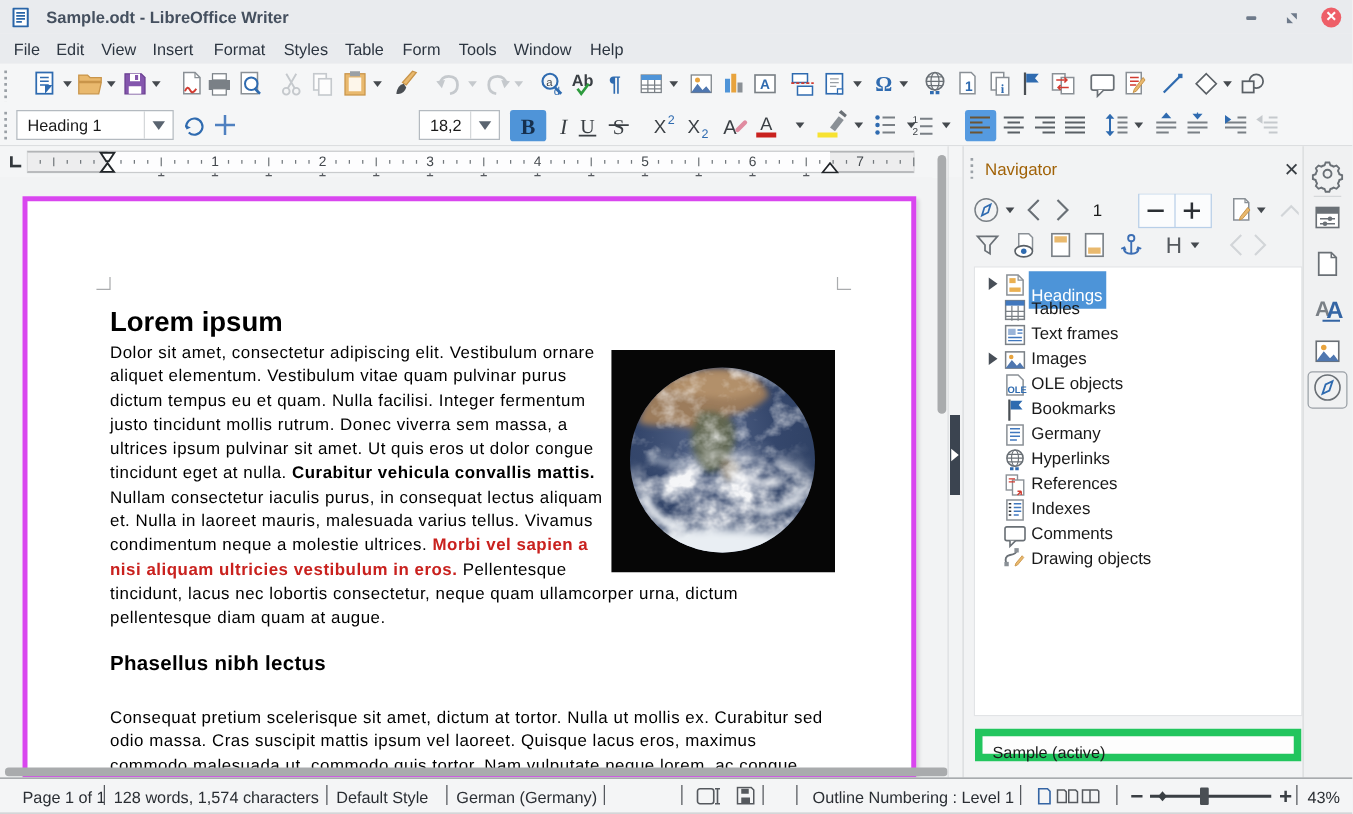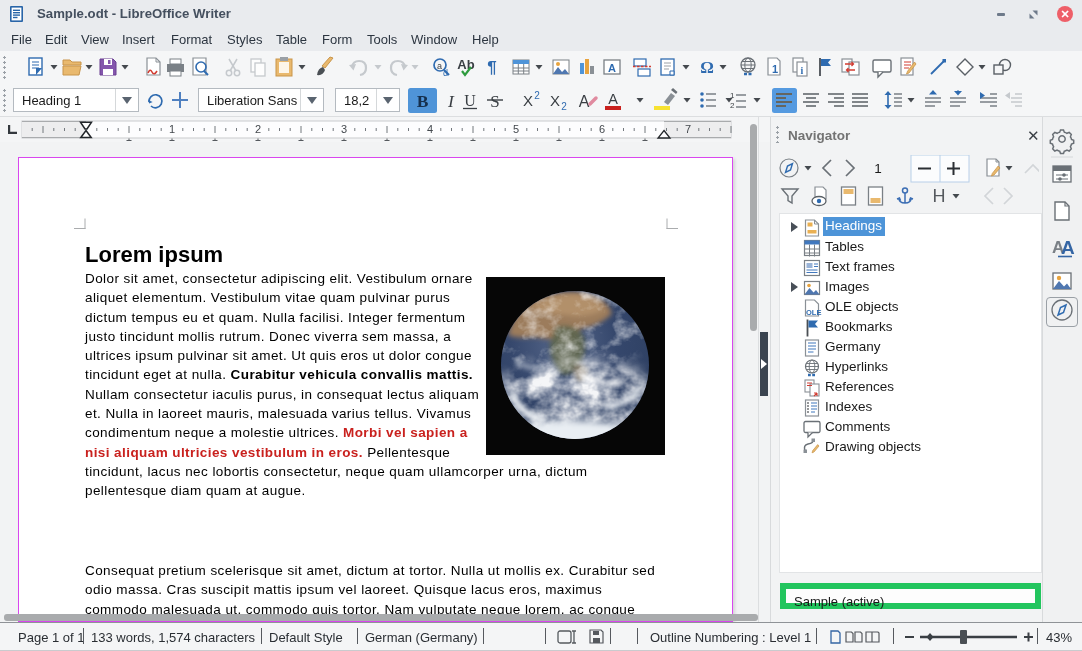--- a/index.html
+++ b/index.html
@@ -22,42 +22,42 @@
   background-image:radial-gradient(circle, #9aa0a6 1px, transparent 1.2px);
   background-size:5px 5px; }
 .combo { background:#fff; border:1px solid #b4bac0; height:24px; top:4px; font-size:13px; color:#1a1a1a;text-align:right; }
 .combo .arr { position:absolute; right:0; top:0; width:23px; height:22px; border-left:1px solid #d5d8da; }
 .combo .arr:after { content:""; position:absolute; left:6px; top:8px; border:5px solid transparent; border-top:7px solid #5a6470; }
 .combo .txt { position:absolute; left:8px; top:4px; }
 
 #rulerrow { left:0; top:117px; width:770px; height:25px; background:#f4f5f6; }
 
 #docarea { left:0; top:142px; width:770px; height:480px; background:#f2f3f4; overflow:hidden; }
-#page { position:absolute; left:18px; top:15px; width:715px; height:465px; background:#fff; border:1px solid #d946ef; box-shadow:2px 2px 3px rgba(0,0,0,0.12);padding-left:36px; }
+#page { position:absolute; left:18px; top:15px; width:715px; height:465px; background:#fff; border:4px solid #d946ef; box-shadow:2px 2px 3px rgba(0,0,0,0.12);padding-left:36px; }
 
 .cmark { position:absolute; width:12px; height:12px; }
 #doc-h1 { position:absolute; left:66px; top:85px; font-size:22px; font-weight:bold; color:#000; line-height:23px; }
 #doc-p1 { position:absolute; left:66px; top:111px; width:620px; font-size:13.5px; letter-spacing:0.42px; color:#000; line-height:19.3px; }
 #doc-h2 { position:absolute; left:66px; top:361px; font-size:16.4px; letter-spacing:0.25px; font-weight:bold; color:#000; }
 #doc-p2 { position:absolute; left:66px; top:385px; width:600px; font-size:13.5px; letter-spacing:0.42px; color:#000; line-height:19.3px;margin-top:18px; }
 .red { color:#c9211e; font-weight:bold; }
 #earth { position:absolute; left:467px; top:119px; }
 
 #vthumb { left:750px; top:124px; width:7px; height:207px; background:#a9abad; border-radius:3.5px; }
 #sbgrip { left:760px; top:332px; width:8px; height:64px; background:#3b4450; }
 #sbgrip:after { content:""; position:absolute; left:1px; top:27px; border:5px solid transparent; border-left:6px solid #fff; }
 #hthumb { left:4px; top:614px; width:754px; height:6.5px; background:#a9abad; border-radius:3px; }
 
 #navpanel { left:770px; top:117px; width:272px; height:505px; background:#f2f3f4; border-left:1px solid #d8dadc; }
-#nav-title { position:absolute; left:17px; top:11px; font-size:13.5px; font-weight:bold; color:#737373; }
+#nav-title { position:absolute; left:17px; top:11px; font-size:13.5px; font-weight:normal; color:#a16207; }
 #nav-close { position:absolute; left:256px; top:10px; font-size:15px; color:#3a3f45; }
 #navtree { position:absolute; left:8px; top:96px; width:263px; height:360px; background:#fff; border:1px solid #e2e4e6; font-size:13.5px; color:#191919; }
 .titem { position:absolute; left:45px; white-space:nowrap; }
 .texp { position:absolute; left:11px; width:0; height:0; border:5px solid transparent; border-left:7px solid #484f58; }
-.tsel { position:absolute; left:-2px; top:-2px; padding:1px 3px 3px 2px; background:#4d94d8; color:#fff; }
+.tsel { position:absolute; left:-2px; top:-2px; padding:12px 3px 3px 2px; background:#4d94d8; color:#fff; }
 #navfile { position:absolute; left:9px; top:466px; width:261px; height:26px; background:#fdfdfd; border:6px solid #22c55e; font-size:13px; color:#1a1a1a; }
 #navfile span { position:absolute; left:8px; top:5px; }
 
 #sidebar { left:1042px; top:117px; width:40px; height:505px; background:#f0f1f2; border-left:1px solid #d8dadc; }
 #sb-active { position:absolute; left:3px; top:-5px; width:32px; height:30px; border:1px solid #9aa0a6; border-radius:4px; }
 
 #statusbar { left:0; top:622px; width:1082px; height:29px; background:#f4f5f6; border-top:1px solid #8f9397; font-size:13px; color:#2a2e33; }
 #statusbar span.st { position:absolute; top:7px; }
 .vsep { position:absolute; top:5px; width:1px; height:16px; background:#55595e; }
 #statusbar:after { content:""; position:absolute; left:0; top:27px; width:1082px; height:2px; background:#c9cbce; }
@@ -249,24 +249,20 @@
         <circle cx="3" cy="-2" r="5.5"></circle>
         <rect x="-8" y="-2" width="9" height="9" fill="#f5f6f7"></rect>
       </g>
     </svg>
   </div>
 
 <div class="abs" id="toolbar2">
   <div class="abs grip"></div>
   <div class="abs combo" style="left:13px;width:126px">
       <span class="txt">Heading 1</span>
-      <span class="arr"></span>
-    </div>
-  <div class="abs combo" style="left:198px;width:126px">
-      <span class="txt">Liberation Sans</span>
       <span class="arr"></span>
     </div>
   <div class="abs combo" style="left:335px;width:65px">
       <span class="txt">18,2</span>
       <span class="arr"></span>
     </div>
   <svg class="abs" style="left:140px;top:0" width="942" height="33" viewBox="0 -4 942 33" id="tb2svg">
       <g transform="translate(15,12)" fill="none" stroke="#2f6bb0" stroke-width="1.7">
         <path d="M-6 2 a6.5 6.5 0 1 1 2 4"></path>
         <path d="M-7 0 l1.2 3.5 l3.5 -1.5" fill="#2f6bb0" stroke="none"></path>
@@ -378,20 +374,21 @@
 <div class="abs" id="docarea">
   <div id="page">
     <svg class="cmark" style="left:55px;top:60px">
         <path d="M11 0.5 V11 M11.5 10.5 H0" stroke="#aaacae" fill="none"></path>
       </svg>
     <svg class="cmark" style="left:647px;top:60px">
         <path d="M1 0.5 V11 M0.5 10.5 H12" stroke="#aaacae" fill="none"></path>
       </svg>
     <div id="doc-h1">Lorem ipsum</div>
     <div id="doc-p1">Dolor sit amet, consectetur adipiscing elit. Vestibulum ornare<br>aliquet elementum. Vestibulum vitae quam pulvinar purus<br>dictum tempus eu et quam. Nulla facilisi. Integer fermentum<br>justo tincidunt mollis rutrum. Donec viverra sem massa, a<br>ultrices ipsum pulvinar sit amet. Ut quis eros ut dolor congue<br>tincidunt eget at nulla. <b>Curabitur vehicula convallis mattis.</b><br>Nullam consectetur iaculis purus, in consequat lectus aliquam<br>et. Nulla in laoreet mauris, malesuada varius tellus. Vivamus<br>condimentum neque a molestie ultrices. <span class="red">Morbi vel sapien a<br>nisi aliquam ultricies vestibulum in eros.</span> Pellentesque<br>tincidunt, lacus nec lobortis consectetur, neque quam ullamcorper urna, dictum<br>pellentesque diam quam at augue.</div>
+    <div id="doc-h2">Phasellus nibh lectus</div>
     <div id="doc-p2">Consequat pretium scelerisque sit amet, dictum at tortor. Nulla ut mollis ex. Curabitur sed<br>odio massa. Cras suscipit mattis ipsum vel laoreet. Quisque lacus eros, maximus<br>commodo malesuada ut, commodo quis tortor. Nam vulputate neque lorem, ac congue<br>lorem dapibus et. Praesent arcu magna, consectetur a ante sed, porttitor rutrum risus</div>
     <svg id="earth" width="179" height="178" viewBox="0 0 179 178">
       <rect width="179" height="178" fill="#060606"></rect>
       <defs>
         <radialGradient id="eg" cx="42%" cy="36%" r="72%">
           <stop offset="0%" stop-color="#56678a"></stop>
           <stop offset="50%" stop-color="#35476c"></stop>
           <stop offset="85%" stop-color="#2f4164"></stop>
           <stop offset="100%" stop-color="#47597e"></stop>
         </radialGradient>
@@ -605,21 +602,21 @@
         <circle r="10" fill="none" stroke="#6a7076" stroke-width="1.3"></circle>
         <path d="M4 -5 L1.5 2.5 L-4 5 L-1.5 -2.5 z" fill="none" stroke="#2f6bb0" stroke-width="1.5"></path>
       </g>
     </svg>
   <div id="sb-active" style="top:180px"></div>
 </div>
 
 <div class="abs" id="statusbar">
   <span class="st" style="left:18px">Page 1 of 1</span>
   <span class="vsep" style="left:83px"></span>
-  <span class="st" style="left:91px">133 words, 1,574 characters</span>
+  <span class="st" style="left:91px">128 words, 1,574 characters</span>
   <span class="vsep" style="left:261px"></span>
   <span class="st" style="left:269px">Default Style</span>
   <span class="vsep" style="left:357px"></span>
   <span class="st" style="left:365px">German (Germany)</span>
   <span class="vsep" style="left:483px"></span>
   <span class="vsep" style="left:545px"></span>
   <span class="vsep" style="left:610px"></span>
   <span class="vsep" style="left:637px"></span>
   <span class="st" style="left:650px">Outline Numbering : Level 1</span>
   <span class="vsep" style="left:816px"></span>

